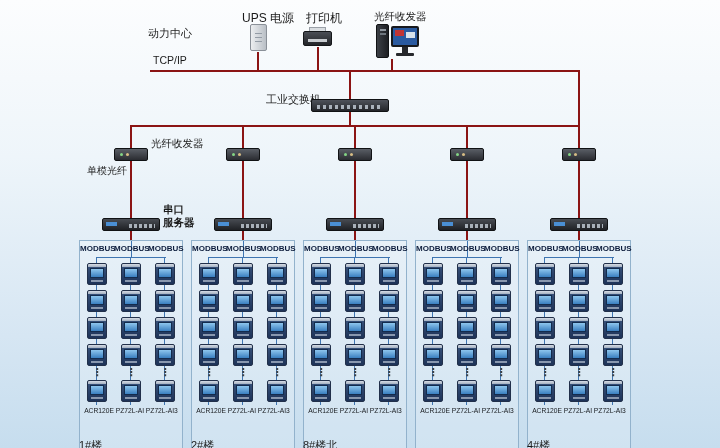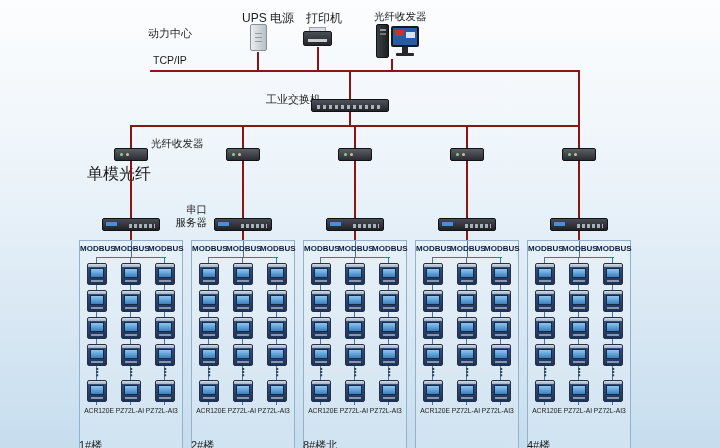--- a/index.html
+++ b/index.html
@@ -4,22 +4,22 @@
 <style>
   *{margin:0;padding:0;box-sizing:border-box}
   html,body{width:720px;height:448px}
   body{font-family:"Liberation Sans","DejaVu Sans",sans-serif}
   #canvas{position:relative;width:720px;height:448px;overflow:hidden;
     background:linear-gradient(180deg,#fcfdfe 0%,#eef5fa 35%,#d6e6f3 75%,#c6ddee 100%)}
 
   
   .lbl{position:absolute;color:#1b1b1b;font-size:11px;white-space:nowrap}
   .lbl.b{font-weight:normal}
-  .sr-label{position:absolute;left:163px;top:203px;width:44px;text-align:right;
-    font-size:10.5px;line-height:12.5px;color:#1b1b1b;font-weight:normal}
+  .sr-label{position:absolute;left:163px;top:203px;width:44px;text-align:left;
+    font-size:10.5px;line-height:12.5px;color:#1b1b1b;font-weight:bold}
 
   
   .rl{position:absolute;background:#8b1414}
   .hl{height:2px}
   .vl{width:2px}
   .bl{position:absolute;background:#3e74b0}
 
   
   .dev{position:absolute}
   .ups-dev{left:250px;top:24px;width:17px;height:27px;border:1px solid #8a9098;border-radius:2px;
@@ -86,21 +86,21 @@
 
 <div id="canvas">
 
   <div class="lbl b" style="left:148px;top:26px">动力中心</div>
   <div class="lbl" style="left:242px;top:10px;font-size:12px">UPS 电源</div>
   <div class="lbl" style="left:306px;top:10px;font-size:12px">打印机</div>
   <div class="lbl" style="left:374px;top:10px;font-size:10.5px">光纤收发器</div>
   <div class="lbl b" style="left:153px;top:54px;font-size:10.5px">TCP/IP</div>
   <div class="lbl" style="left:266px;top:92px;font-size:11px">工业交换机</div>
   <div class="lbl" style="left:151px;top:137px;font-size:10.5px">光纤收发器</div>
-  <div class="lbl" style="left:87px;top:164px;font-size:16px">单模光纤</div>
+  <div class="lbl" style="left:87px;top:164px;font-size:10px">单模光纤</div>
   <div class="sr-label">
     <div>串口</div>
     <div>服务器</div>
   </div>
 
   <div class="dev ups-dev">
       <i></i>
     </div>
   <div class="dev prn-tray"></div>
   <div class="dev prn-dev">

